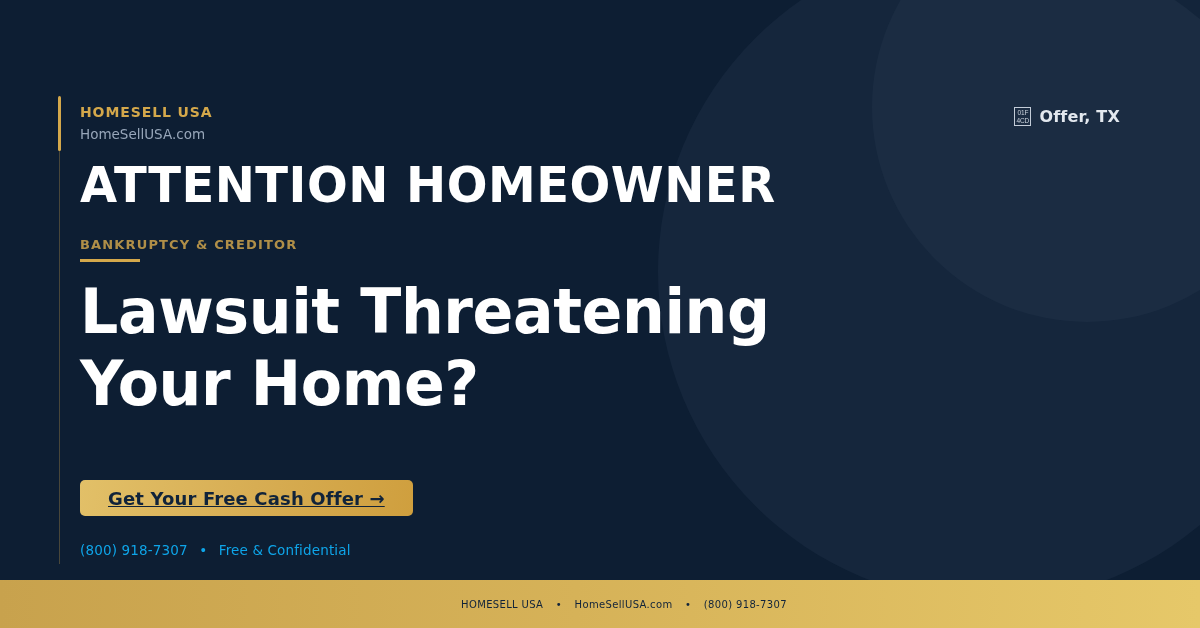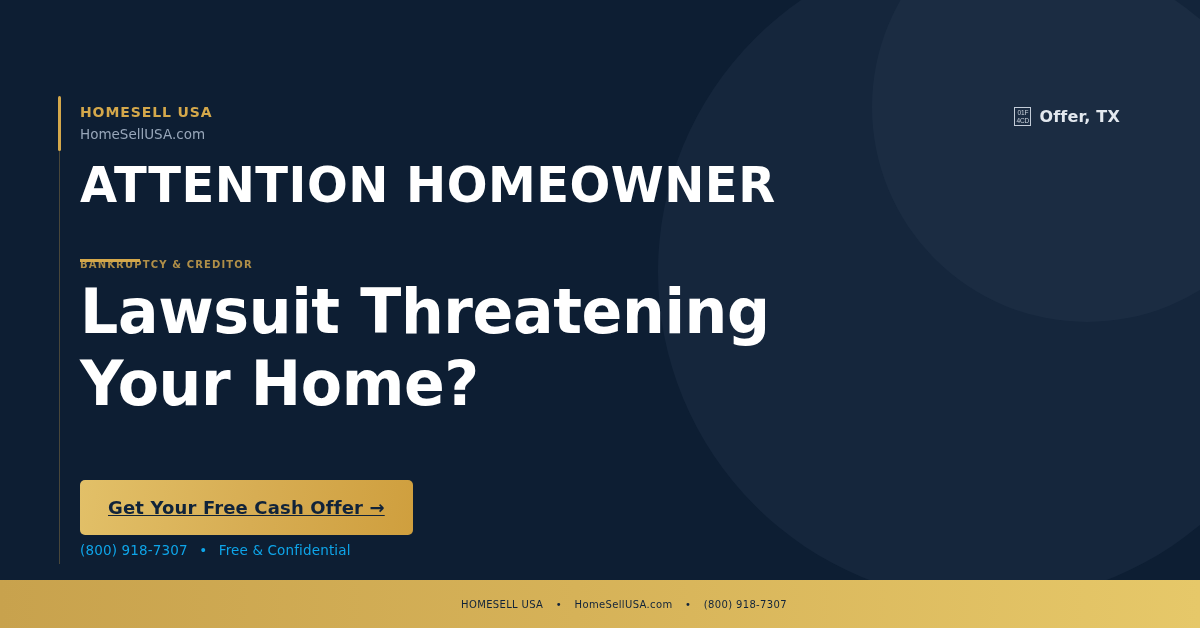--- a/index.html
+++ b/index.html
@@ -117,26 +117,25 @@
     letter-spacing:0.5px;
     line-height:1;
     transform:scaleX(0.96);
     transform-origin:left center;
     white-space:nowrap;
   }
 
   .eyebrow {
     position:absolute;
     left:0; top:238px;
-    font-size:10px;
+    font-size:13px;
     font-weight:bold;
     letter-spacing:1.15px;
     color:#b08f48;
     line-height:1;
-    margin-top:22px;
   }
   .eyebrow-bar {
     position:absolute;
     left:0; top:259px;
     width:60px; height:3px;
     background:#d4a84b;
   }
 
   .headline {
     position:absolute;
@@ -160,21 +159,21 @@
     letter-spacing:0.05px;
   }
 
   .cta {
     position:absolute;
     left:0; top:480px;
     display:inline-flex;
     align-items:center;
     justify-content:center;
     padding:0 28px;
-    height:55px;
+    height:36px;
     border-radius:5px;
     background:linear-gradient(100deg,#e2c068 0%,#d7ad53 52%,#cf9f3e 100%);
     color:#10233a;
     font-size:18px;
     font-weight:bold;
     letter-spacing:0.15px;
     white-space:nowrap;
   }
 
   .contact {

